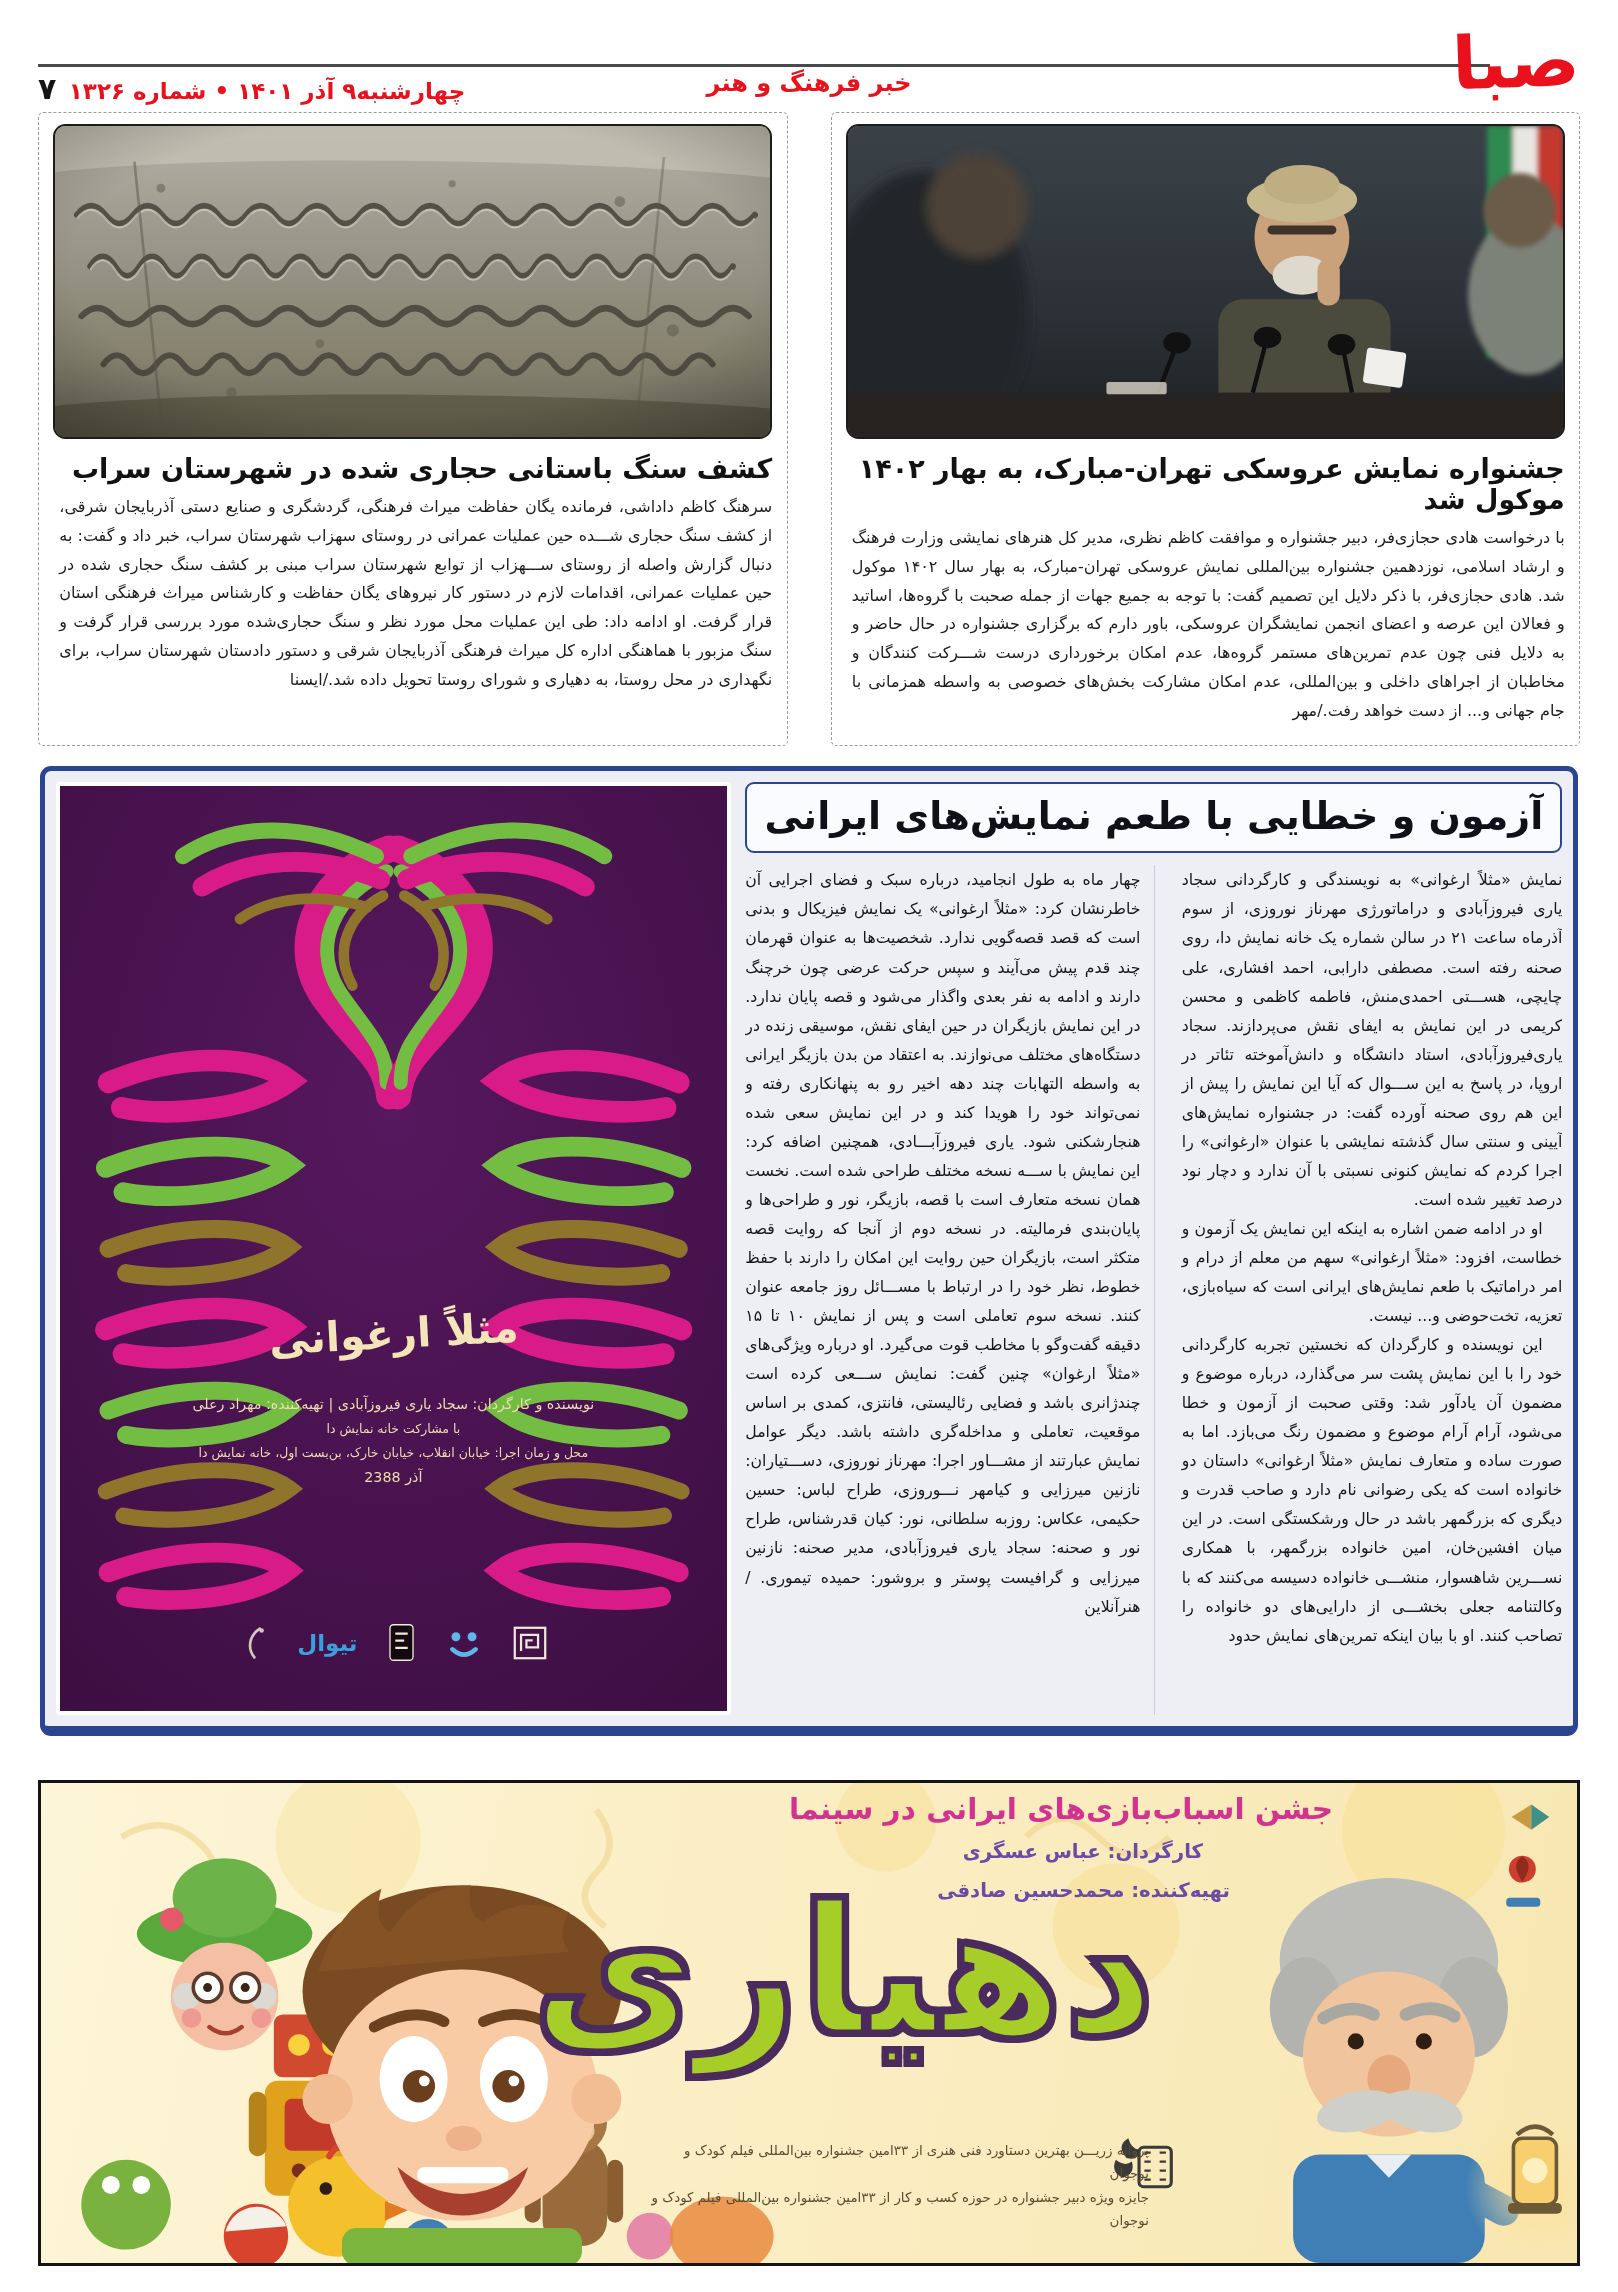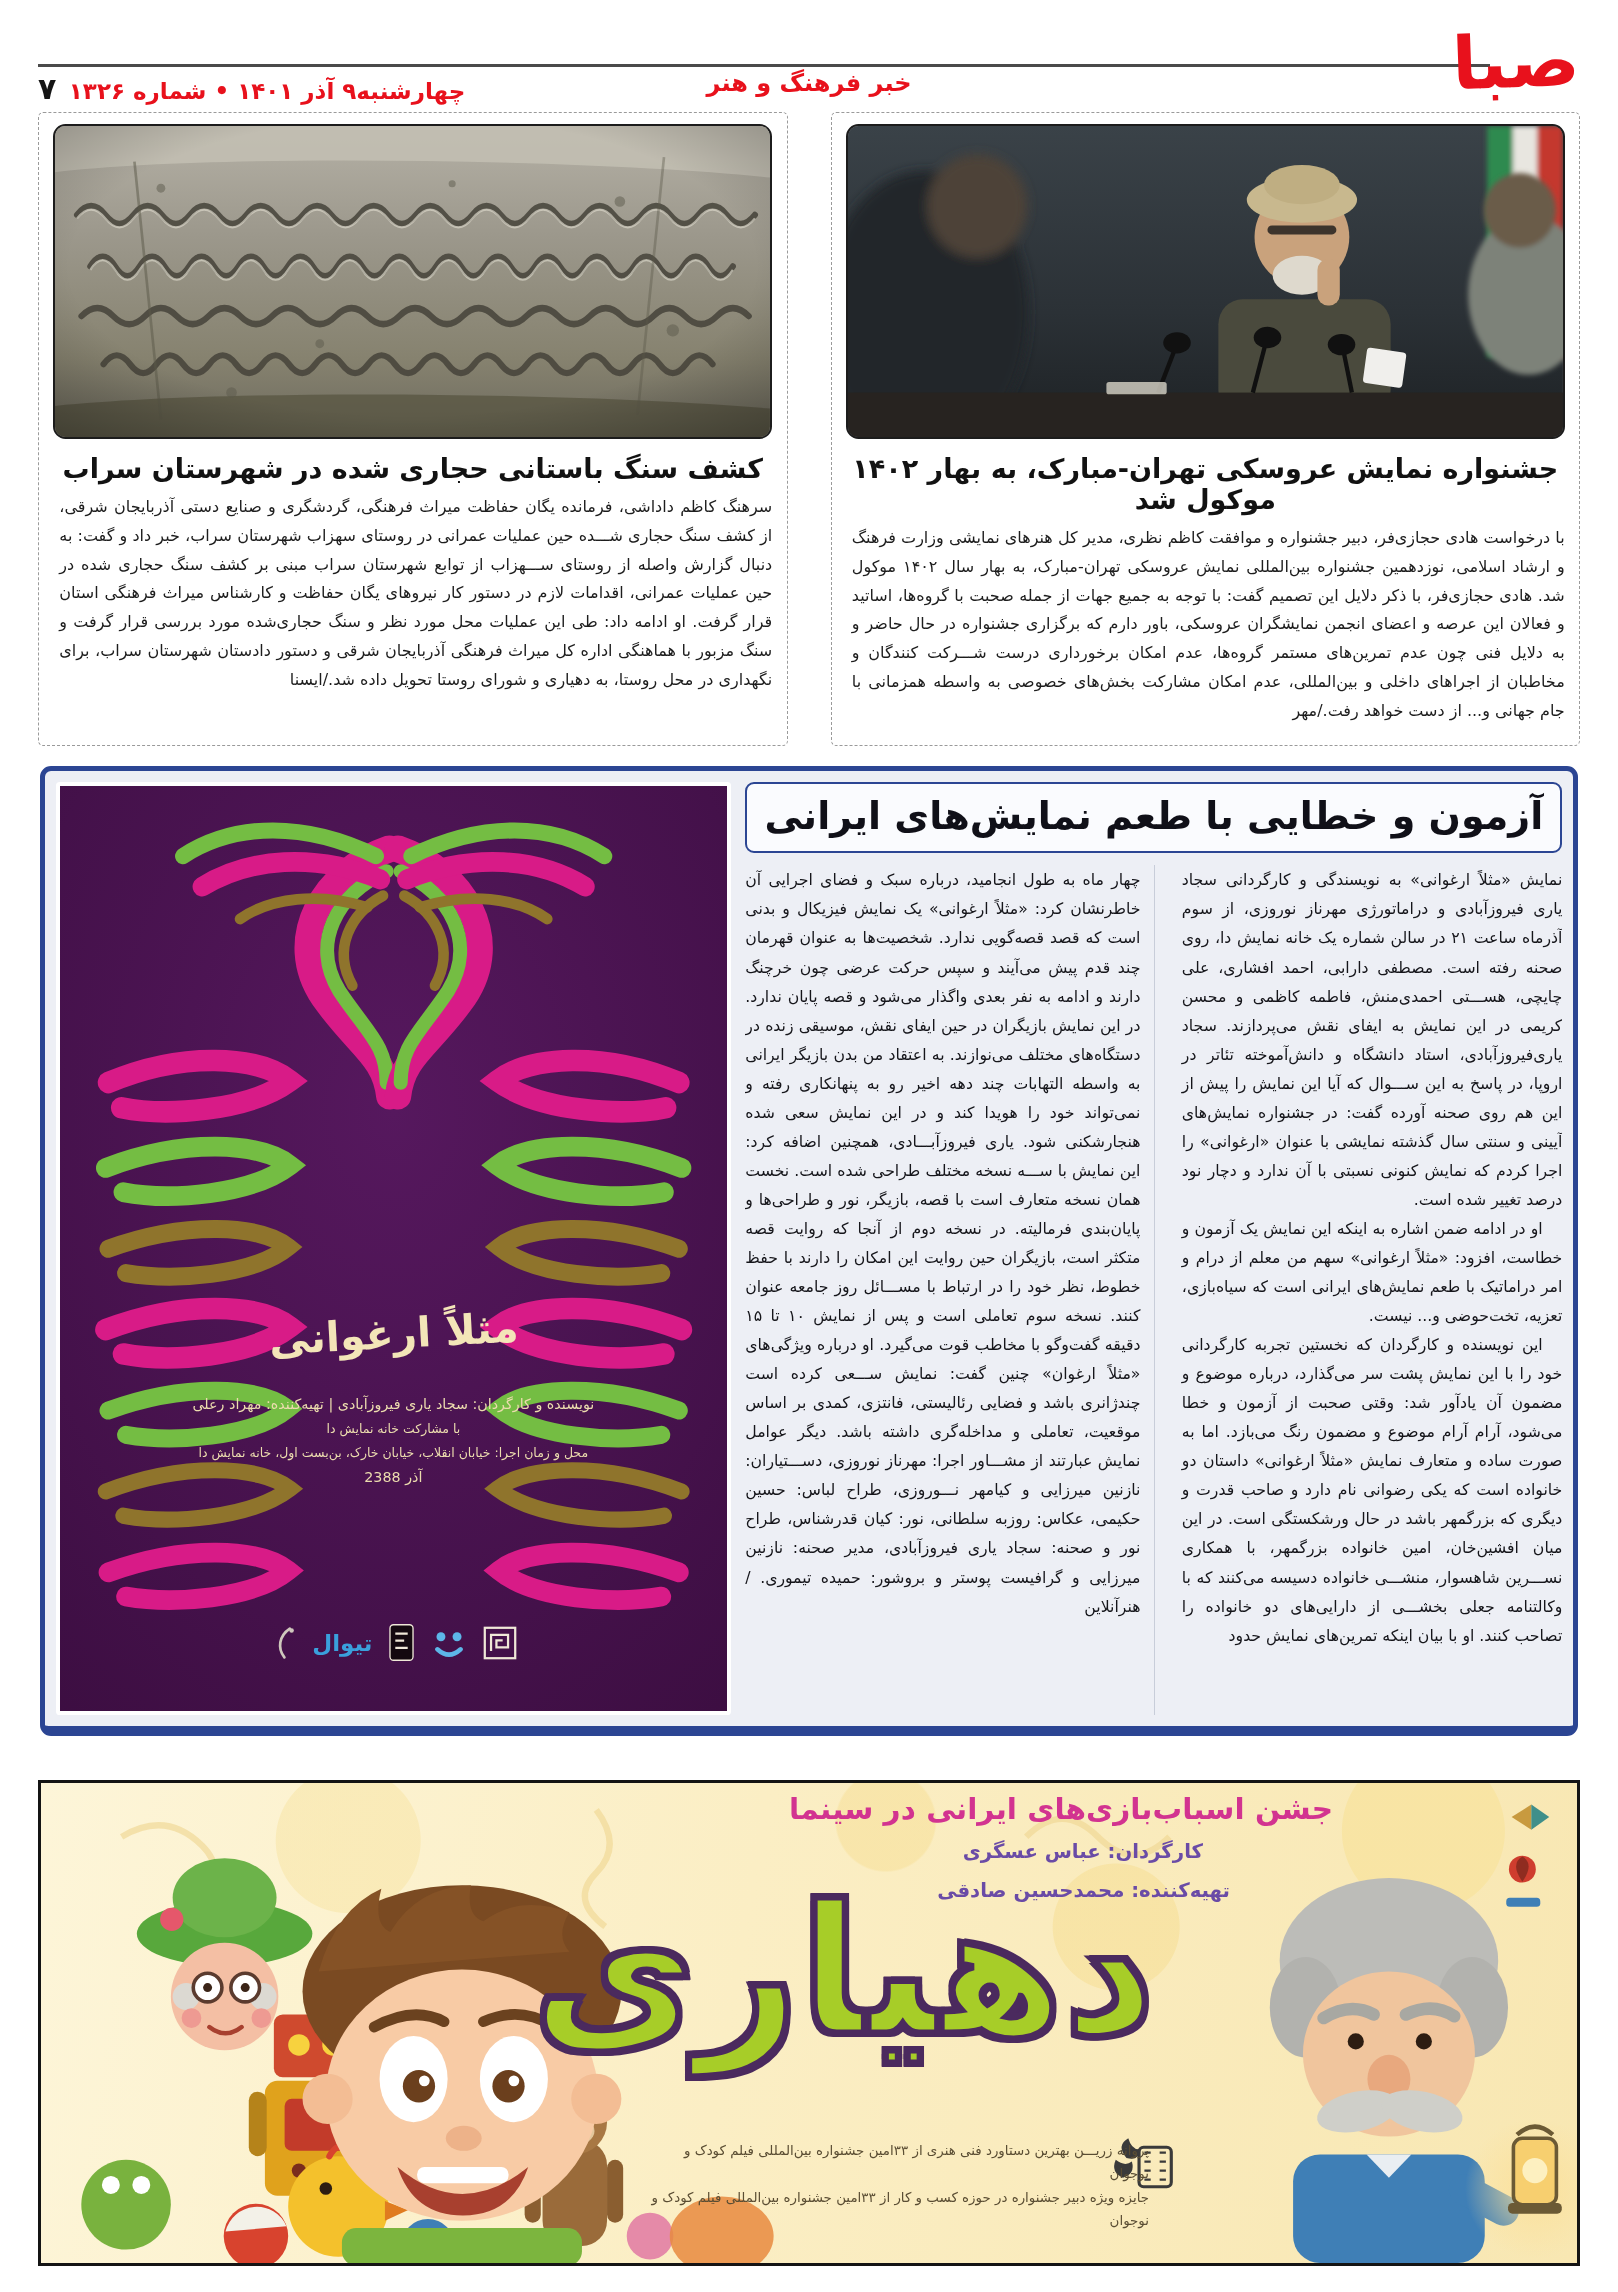--- a/index.html
+++ b/index.html
@@ -13,21 +13,21 @@
   .pgnum { font-size:30px; font-weight:bold; color:#151515; }
   .hdr-date { color:#e8111c; font-size:23px; font-weight:bold; direction:rtl; }
   .hdr-section { position:absolute; left:50%; top:30px; transform:translateX(-50%); color:#e8111c; font-size:24px; font-weight:bold; }
   .brand { position:absolute; right:0; top:-14.3px; color:#e8111c; font-size:73px; font-weight:bold; line-height:1; transform:rotate(-2deg); }
 
   
   .top-row { position:absolute; left:38px; right:38px; top:112px; height:634px; display:flex; gap:43px; direction:rtl; }
   .news-box { flex:1; border:1.8px dashed #9a9a9a; border-radius:5.4px; padding:10.7px 14.3px 9px; background:#fff; }
   .news-photo { height:315px; border-radius:12.5px; border:2.7px solid #1c1c1c; overflow:hidden; position:relative; background:#888; }
   .news-photo svg { display:block; width:100%; height:100%; }
-  .news-headline { text-align:center; font-size:27px; font-weight:bold; color:#121212; margin:14.3px 0 9px; direction:rtl; }
+  .news-headline { text-align:right; font-size:27px; font-weight:bold; color:#121212; margin:14.3px 0 9px; direction:rtl; }
   .news-body { font-size:16px; line-height:1.8; text-align:justify; color:#1d1d1d; direction:rtl;margin-left:6px; }
 
   
   .feature { position:absolute; left:40px; right:40px; top:766px; height:970px;
              border:5.4px solid #2b4593; border-bottom-width:10.7px; border-radius:11px;
              background:#edeff5; padding:10.7px; }
   .feature-inner { display:flex; gap:14.3px; direction:rtl; height:100%; }
   .feature-text { width:817px; display:flex; flex-direction:column; }
   .feature-headline { border:2.7px solid #2b4593; border-radius:9px; background:#fafbfe;
              text-align:center; font-size:38px; font-weight:bold; color:#101018;
@@ -38,21 +38,21 @@
   .col-b { padding-right:13.4px; }
   .col p + p { text-indent:19.7px; }
 
   
   .poster { flex:1; position:relative; background:#401045; border:4.5px solid #ffffff; border-radius:3.6px; overflow:hidden; }
   .poster svg.cal { position:absolute; inset:0; width:100%; height:100%; }
   .poster-texts { position:absolute; left:0; right:0; top:524px; text-align:center; direction:rtl; color:#f1e1b2; }
   .poster-title { font-size:41px; font-weight:bold; color:#f3e5b8; transform:rotate(-3deg); margin-bottom:38px; }
   .poster-line { font-size:14.3px; margin:9px 27px; color:#ecdcae; }
   .poster-line.small { font-size:12.5px; }
-  .poster-logos { position:absolute; left:0; right:0; bottom:49px; display:flex; direction:rtl; justify-content:center; align-items:center; gap:15px; }
+  .poster-logos { position:absolute; left:0; right:0; bottom:49px; display:flex; direction:rtl; justify-content:center; align-items:center; gap:30px; }
   .plogo { display:flex; align-items:center; justify-content:center; }
   .tiwall { color:#3aa0dc; font-size:23px; font-weight:bold; }
 
   
   .banner { position:absolute; left:38px; right:38px; top:1780px; height:486px;
             border:3.6px solid #141414; overflow:hidden;
             background:
               radial-gradient(circle at 90% 10%, rgba(248,228,162,.9) 0 81px, transparent 82px),
               radial-gradient(circle at 70% 30%, rgba(246,222,148,.55) 0 63px, transparent 64px),
               radial-gradient(circle at 55% 8%,  rgba(246,222,148,.5) 0 49px, transparent 51px),

